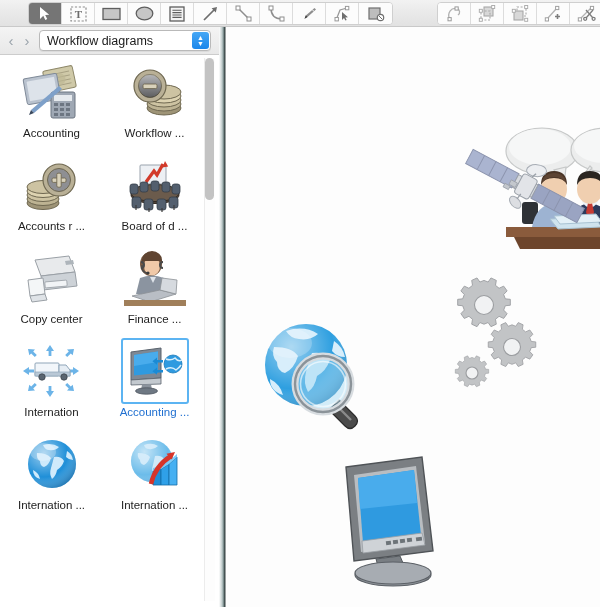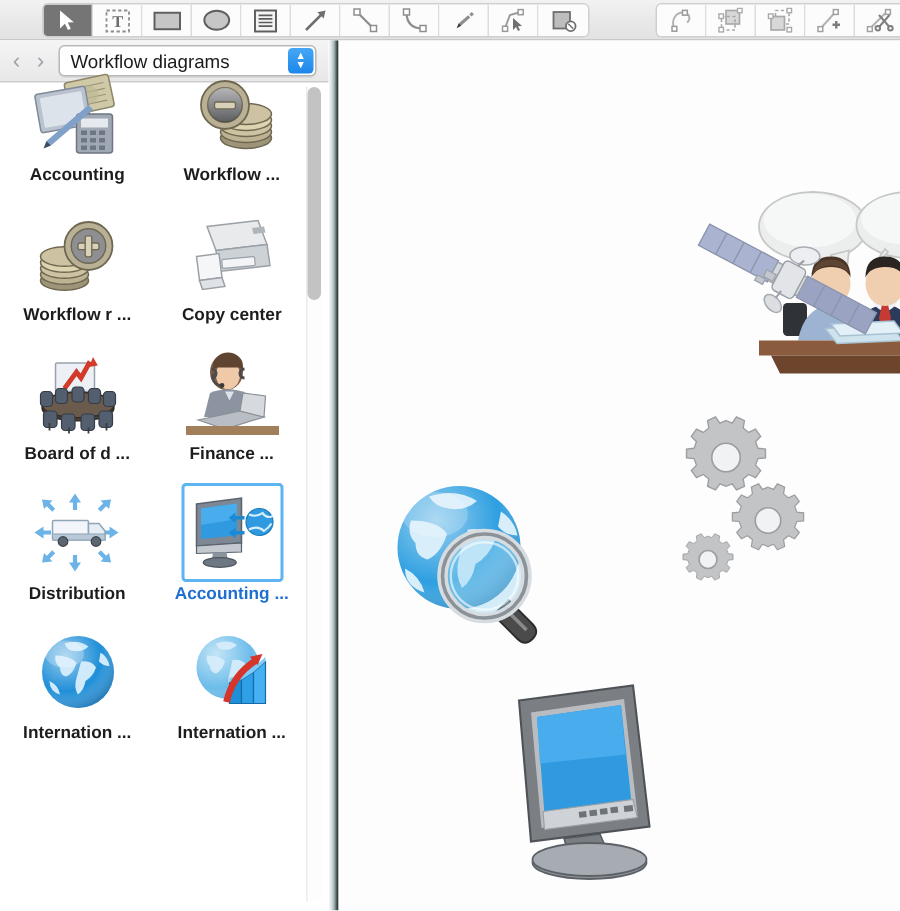--- a/index.html
+++ b/index.html
@@ -81,23 +81,22 @@
   .combo-stepper{
     position:absolute;right:1px;top:1px;
     width:17px;height:17px;
     background:linear-gradient(to bottom,#46a7f5,#1b87eb);
     border-radius:3px;
     display:flex;flex-direction:column;align-items:center;justify-content:center;
     color:#fff;font-size:7px;line-height:6px;
   }
 
   .lib-body{
-    position:absolute;left:0;top:12px;width:220px;height:552px;
+    position:absolute;left:0;top:28px;width:220px;height:552px;
     overflow:hidden;
-    font-weight:bold;
   }
   .lib-grid{
     position:absolute;left:0;top:0;width:206px;
     display:grid;
     grid-template-columns:103px 103px;
     box-sizing:border-box;
   }
   .lib-item{
     height:93px;
     display:flex;flex-direction:column;align-items:center;justify-content:flex-start;
@@ -427,34 +426,21 @@
     <ellipse cx="22" cy="30" rx="16" ry="6.5" fill="#cdc3a2" stroke="#6f6851" stroke-width="1"></ellipse>
   </g>
   <circle cx="38" cy="23" r="16" fill="#b9b096" stroke="#6f6851" stroke-width="1.2"></circle>
   <circle cx="38" cy="23" r="11.5" fill="#8e8f93" stroke="#6f6851" stroke-width="1"></circle>
   <g fill="#d9d2bb" stroke="#6f6851" stroke-width=".9">
     <rect x="31" y="21" width="14" height="4.4" rx="1.3"></rect>
     <rect x="35.8" y="16.2" width="4.4" height="14" rx="1.3"></rect>
   </g>
 </svg>
             </div>
-            <div class="lib-label">Workflow r ...</div>
-          </div>
-          <div class="lib-item">
-            <div class="lib-thumb">
-              <svg width="62" height="56" viewBox="0 0 62 56">
-  <path d="M14 10 L48 6 L54 22 L20 26 Z" fill="#e8eaec" stroke="#9aa0a6" stroke-width="1"></path>
-  <path d="M20 26 L54 22 L56 36 L22 40 Z" fill="#cdd2d7" stroke="#9aa0a6" stroke-width="1"></path>
-  <path d="M7 30 L22 28 L24 44 L9 46 Z" fill="#f4f6f7" stroke="#9aa0a6" stroke-width="1"></path>
-  <path d="M9 46 L24 44 L26 50 L11 52 Z" fill="#dfe3e7" stroke="#9aa0a6" stroke-width="1"></path>
-  <rect x="24" y="31" width="22" height="6" rx="1" fill="#f2f4f6" stroke="#9aa0a6" stroke-width=".8" transform="rotate(-5 35 34)"></rect>
-  <path d="M44 11 L52 10 L53 14 L45 15 Z" fill="#aeb5bb"></path>
-</svg>
-            </div>
-            <div class="lib-label">Copy center</div>
+            <div class="lib-label">Accounts r ...</div>
           </div>
           <div class="lib-item">
             <div class="lib-thumb">
               <svg width="62" height="56" viewBox="0 0 62 56">
   <rect x="16" y="8" width="26" height="19" rx="1" fill="#edf0f4" stroke="#9aa3ad" stroke-width="1"></rect>
   <path d="M22 25 L30 14 L33 18 L39 7" fill="none" stroke="#d23a2a" stroke-width="3.2"></path>
   <path d="M41 4 l-2.6 6.6 l5.8 -1 Z" fill="#d23a2a"></path>
   <ellipse cx="31" cy="38" rx="24" ry="8.5" fill="#4f4338" stroke="#342b23" stroke-width="1"></ellipse>
   <ellipse cx="31" cy="36" rx="24" ry="8.5" fill="#6b5b4c" stroke="#342b23" stroke-width="1"></ellipse>
   <g fill="#535f6e" stroke="#333c47" stroke-width=".8">
@@ -474,20 +460,33 @@
     <line x1="38" y1="51" x2="38" y2="55"></line>
                   <line x1="50" y1="48" x2="50" y2="53"></line>
   </g>
 </svg>
             </div>
             <div class="lib-label">Board of d ...</div>
           </div>
           <div class="lib-item">
             <div class="lib-thumb">
               <svg width="62" height="56" viewBox="0 0 62 56">
+  <path d="M14 10 L48 6 L54 22 L20 26 Z" fill="#e8eaec" stroke="#9aa0a6" stroke-width="1"></path>
+  <path d="M20 26 L54 22 L56 36 L22 40 Z" fill="#cdd2d7" stroke="#9aa0a6" stroke-width="1"></path>
+  <path d="M7 30 L22 28 L24 44 L9 46 Z" fill="#f4f6f7" stroke="#9aa0a6" stroke-width="1"></path>
+  <path d="M9 46 L24 44 L26 50 L11 52 Z" fill="#dfe3e7" stroke="#9aa0a6" stroke-width="1"></path>
+  <rect x="24" y="31" width="22" height="6" rx="1" fill="#f2f4f6" stroke="#9aa0a6" stroke-width=".8" transform="rotate(-5 35 34)"></rect>
+  <path d="M44 11 L52 10 L53 14 L45 15 Z" fill="#aeb5bb"></path>
+</svg>
+            </div>
+            <div class="lib-label">Copy center</div>
+          </div>
+          <div class="lib-item">
+            <div class="lib-thumb">
+              <svg width="62" height="56" viewBox="0 0 62 56">
   <ellipse cx="27" cy="14" rx="11" ry="12" fill="#7a5b44"></ellipse>
   <ellipse cx="28" cy="16" rx="8" ry="9.5" fill="#f0c9a8"></ellipse>
   <path d="M18 10 a10 9 0 0 1 20 0 l0 4 a3 3 0 0 0 -3 -3 l-14 0 a3 3 0 0 0 -3 3 Z" fill="#5f4431"></path>
   <path d="M17 12 a3 3 0 0 1 0 6 M39 12 a3 3 0 0 0 0 6" stroke="#4a4a4a" stroke-width="2" fill="none"></path>
   <path d="M18 15 q-1 7 5 8" stroke="#4a4a4a" stroke-width="1.4" fill="none"></path>
   <circle cx="24" cy="23" r="1.6" fill="#3a3a3a"></circle>
   <path d="M16 28 q12 -5 24 0 l4 16 l-32 0 Z" fill="#8b94a0"></path>
   <path d="M26 27 l3 6 l3 -6 Z" fill="#dfe4ea"></path>
   <path d="M8 46 L36 40 L52 44 L26 52 Z" fill="#b9bec5" stroke="#8b9096" stroke-width=".8"></path>
   <path d="M36 40 L38 28 L53 30 L52 44 Z" fill="#d6dadf" stroke="#8b9096" stroke-width=".8"></path>
@@ -509,21 +508,21 @@
     <path d="M7 48 l7 -0.6 l-1.8 -1.9 l3.6 -3.6 l-2 -2 l-3.6 3.6 l-1.9 -1.8 Z"></path>
     <path d="M53 48 l-7 -0.6 l1.8 -1.9 l-3.6 -3.6 l2 -2 l3.6 3.6 l1.9 -1.8 Z"></path>
   </g>
   <rect x="14" y="20" width="24" height="13" rx="1" fill="#f2f6fa" stroke="#8fa5b8" stroke-width="1"></rect>
   <path d="M38 22 l7 0 l4 5 l0 6 l-11 0 Z" fill="#e6edf4" stroke="#8fa5b8" stroke-width="1"></path>
   <rect x="14" y="29" width="35" height="4" fill="#b9c8d6" stroke="#8fa5b8" stroke-width=".7"></rect>
   <circle cx="21" cy="34" r="3.2" fill="#5a6570" stroke="#3c444c" stroke-width=".8"></circle>
   <circle cx="43" cy="34" r="3.2" fill="#5a6570" stroke="#3c444c" stroke-width=".8"></circle>
 </svg>
             </div>
-            <div class="lib-label">Distribution</div>
+            <div class="lib-label">Internation</div>
           </div>
           <div class="lib-item selected">
             <div class="lib-thumb">
               <svg width="56" height="50" viewBox="0 0 56 50">
   <path d="M4 6 L34 2 L34 32 L4 34 Z" fill="#7e8894" stroke="#5a636d" stroke-width="1"></path>
   <path d="M7 9 L31 5.6 L31 27 L7 29.4 Z" fill="#2f9ae0"></path>
   <path d="M7 9 L31 5.6 L31 16 L7 20 Z" fill="#49acec"></path>
   <path d="M4 34 L34 32 L34 38 L4 39 Z" fill="#c3c9cf" stroke="#5a636d" stroke-width=".8"></path>
   <path d="M15 38.5 L24 38 L25 44 L14 44.5 Z" fill="#8b939d"></path>
   <ellipse cx="19.5" cy="45" rx="11" ry="3.2" fill="#6e7883" stroke="#4e565f" stroke-width=".8"></ellipse>

